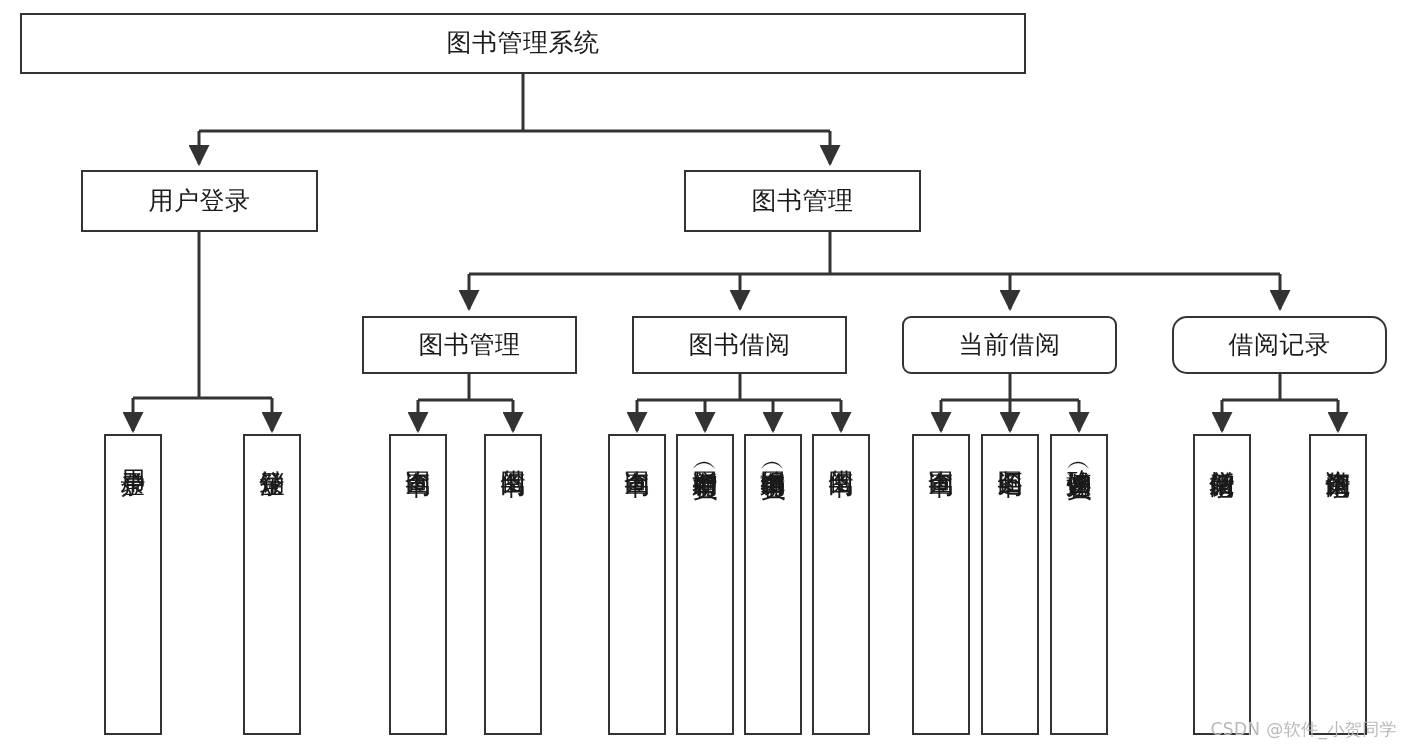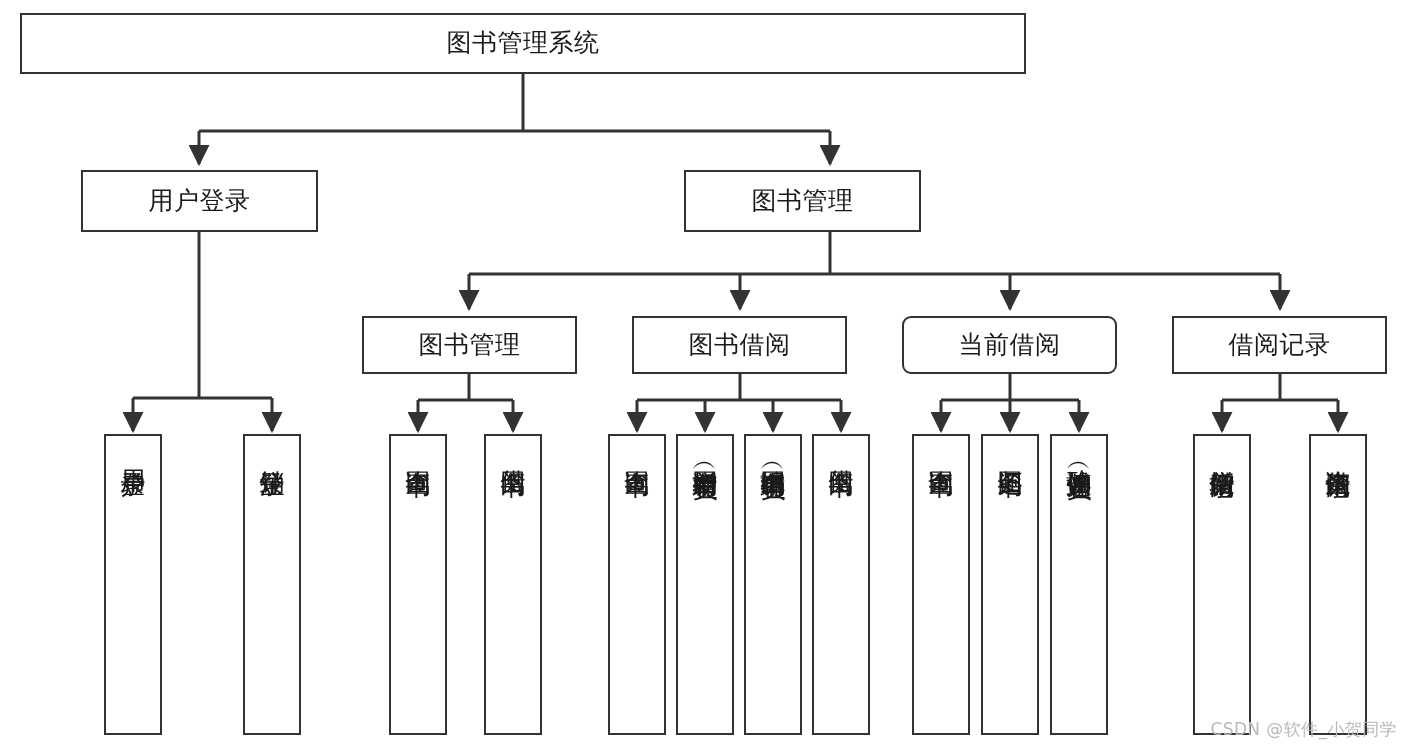--- a/index.html
+++ b/index.html
@@ -147,21 +147,21 @@
   </div>
 
   <div class="node horiz" style="left:632px; top:316px; width:215px; height:58px;">
     <span class="label">图书借阅</span>
   </div>
 
   <div class="node horiz" style="left:902px; top:316px; width:215px; height:58px;border-radius:9px;">
     <span class="label">当前借阅</span>
   </div>
 
-  <div class="node horiz" style="left:1172px; top:316px; width:215px; height:58px;">
+  <div class="node horiz" style="left:1172px; top:316px; width:215px; height:58px;border-radius:15px;">
     <span class="label">借阅记录</span>
   </div>
 
   <div class="node vert" style="left:104px; top:434px; width:58px; height:301px;">
     <span class="label">用户登录</span>
   </div>
 
   <div class="node vert" style="left:243px; top:434px; width:58px; height:301px;">
     <span class="label">注销登录</span>
   </div>

